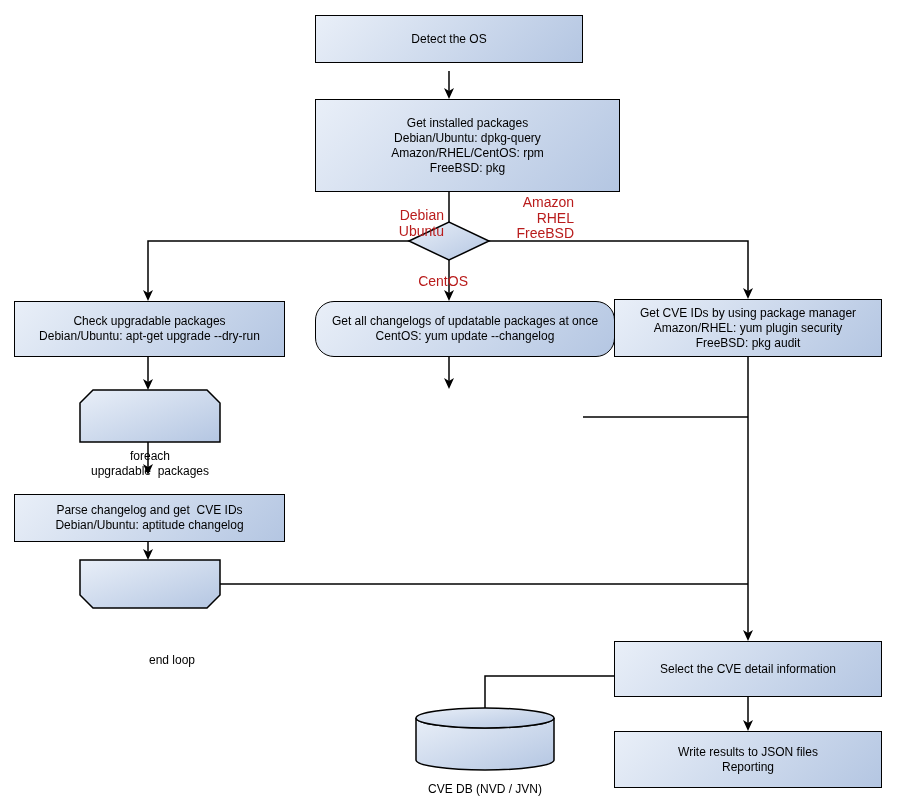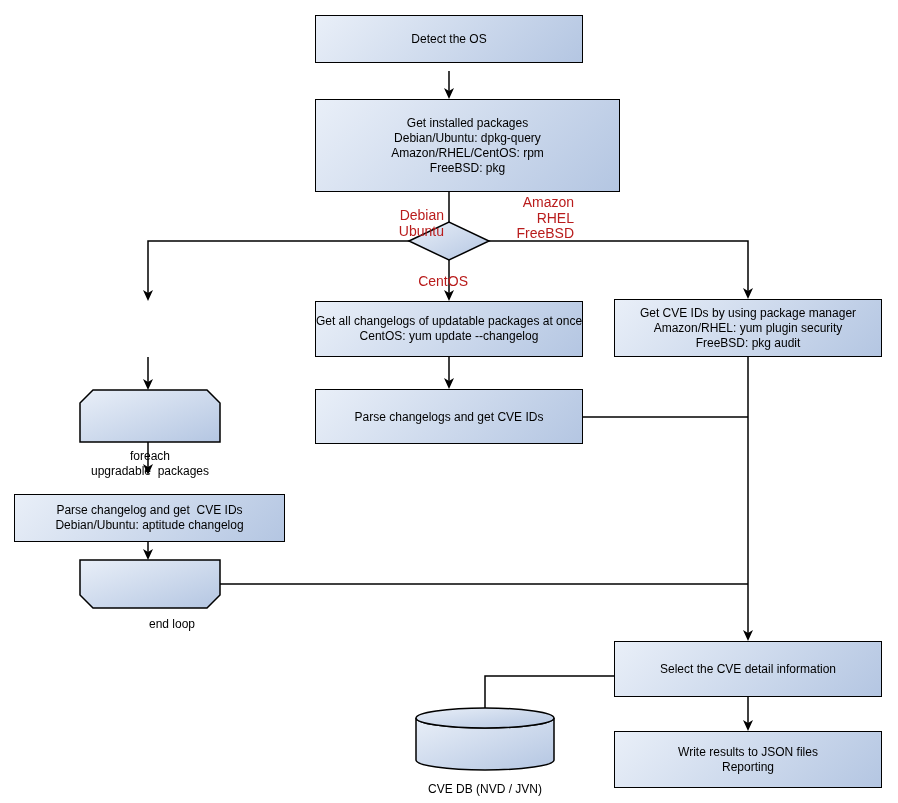--- a/index.html
+++ b/index.html
@@ -84,34 +84,35 @@
     <span class="lbl">Detect the OS</span>
   </div>
 
   <div class="node" style="left:315px; top:99px; width:305px; height:93px;">
     <span class="lbl">Get installed packages
 Debian/Ubuntu: dpkg-query
 Amazon/RHEL/CentOS: rpm
 FreeBSD: pkg</span>
   </div>
 
+  <div class="node" style="left:14px; top:301px; width:271px; height:56px;">
+    <span class="lbl">Check upgradable packages
+Debian/Ubuntu: apt-get upgrade --dry-run</span>
+  </div>
 
   <div class="node" style="left:14px; top:494px; width:271px; height:48px;">
     <span class="lbl">Parse changelog and get  CVE IDs
 Debian/Ubuntu: aptitude changelog</span>
   </div>
 
-  <div class="node" style="left:315px; top:301px; width:268px; height:56px;">
+  <div class="node" style="left:315px; top:301px; width:300px; height:56px;border-radius:19px;">
     <span class="lbl">Get all changelogs of updatable packages at once
 CentOS: yum update --changelog</span>
   </div>
 
-  <div class="node" style="left:315px; top:389px; width:268px; height:55px;">
-    <span class="lbl">Parse changelogs and get CVE IDs</span>
-  </div>
 
   <div class="node" style="left:614px; top:299px; width:268px; height:58px;">
     <span class="lbl">Get CVE IDs by using package manager
 Amazon/RHEL: yum plugin security
 FreeBSD: pkg audit</span>
   </div>
 
   <div class="node" style="left:614px; top:641px; width:268px; height:56px;">
     <span class="lbl">Select the CVE detail information</span>
   </div>
@@ -119,21 +120,21 @@
   <div class="node" style="left:614px; top:731px; width:268px; height:57px;">
     <span class="lbl">Write results to JSON files
 Reporting</span>
   </div>
 
   <div class="ghost" style="left:80px; top:390px; width:140px; height:52px;">
     <span class="lbl">foreach
 upgradable  packages</span>
   </div>
 
-  <div class="ghost" style="left:80px; top:552px; width:140px; height:48px;padding-left:44px;">
+  <div class="ghost" style="left:80px; top:588px; width:140px; height:48px;padding-left:44px;">
     <span class="lbl">end loop</span>
   </div>
 
   <div class="ghost" style="left:416px; top:722px; width:138px; height:38px;">
     <span class="lbl">CVE DB (NVD / JVN)</span>
   </div>
 
   <div class="edge-label" style="left:344px; top:208px; width:100px;">Debian
 Ubuntu</div>
 

